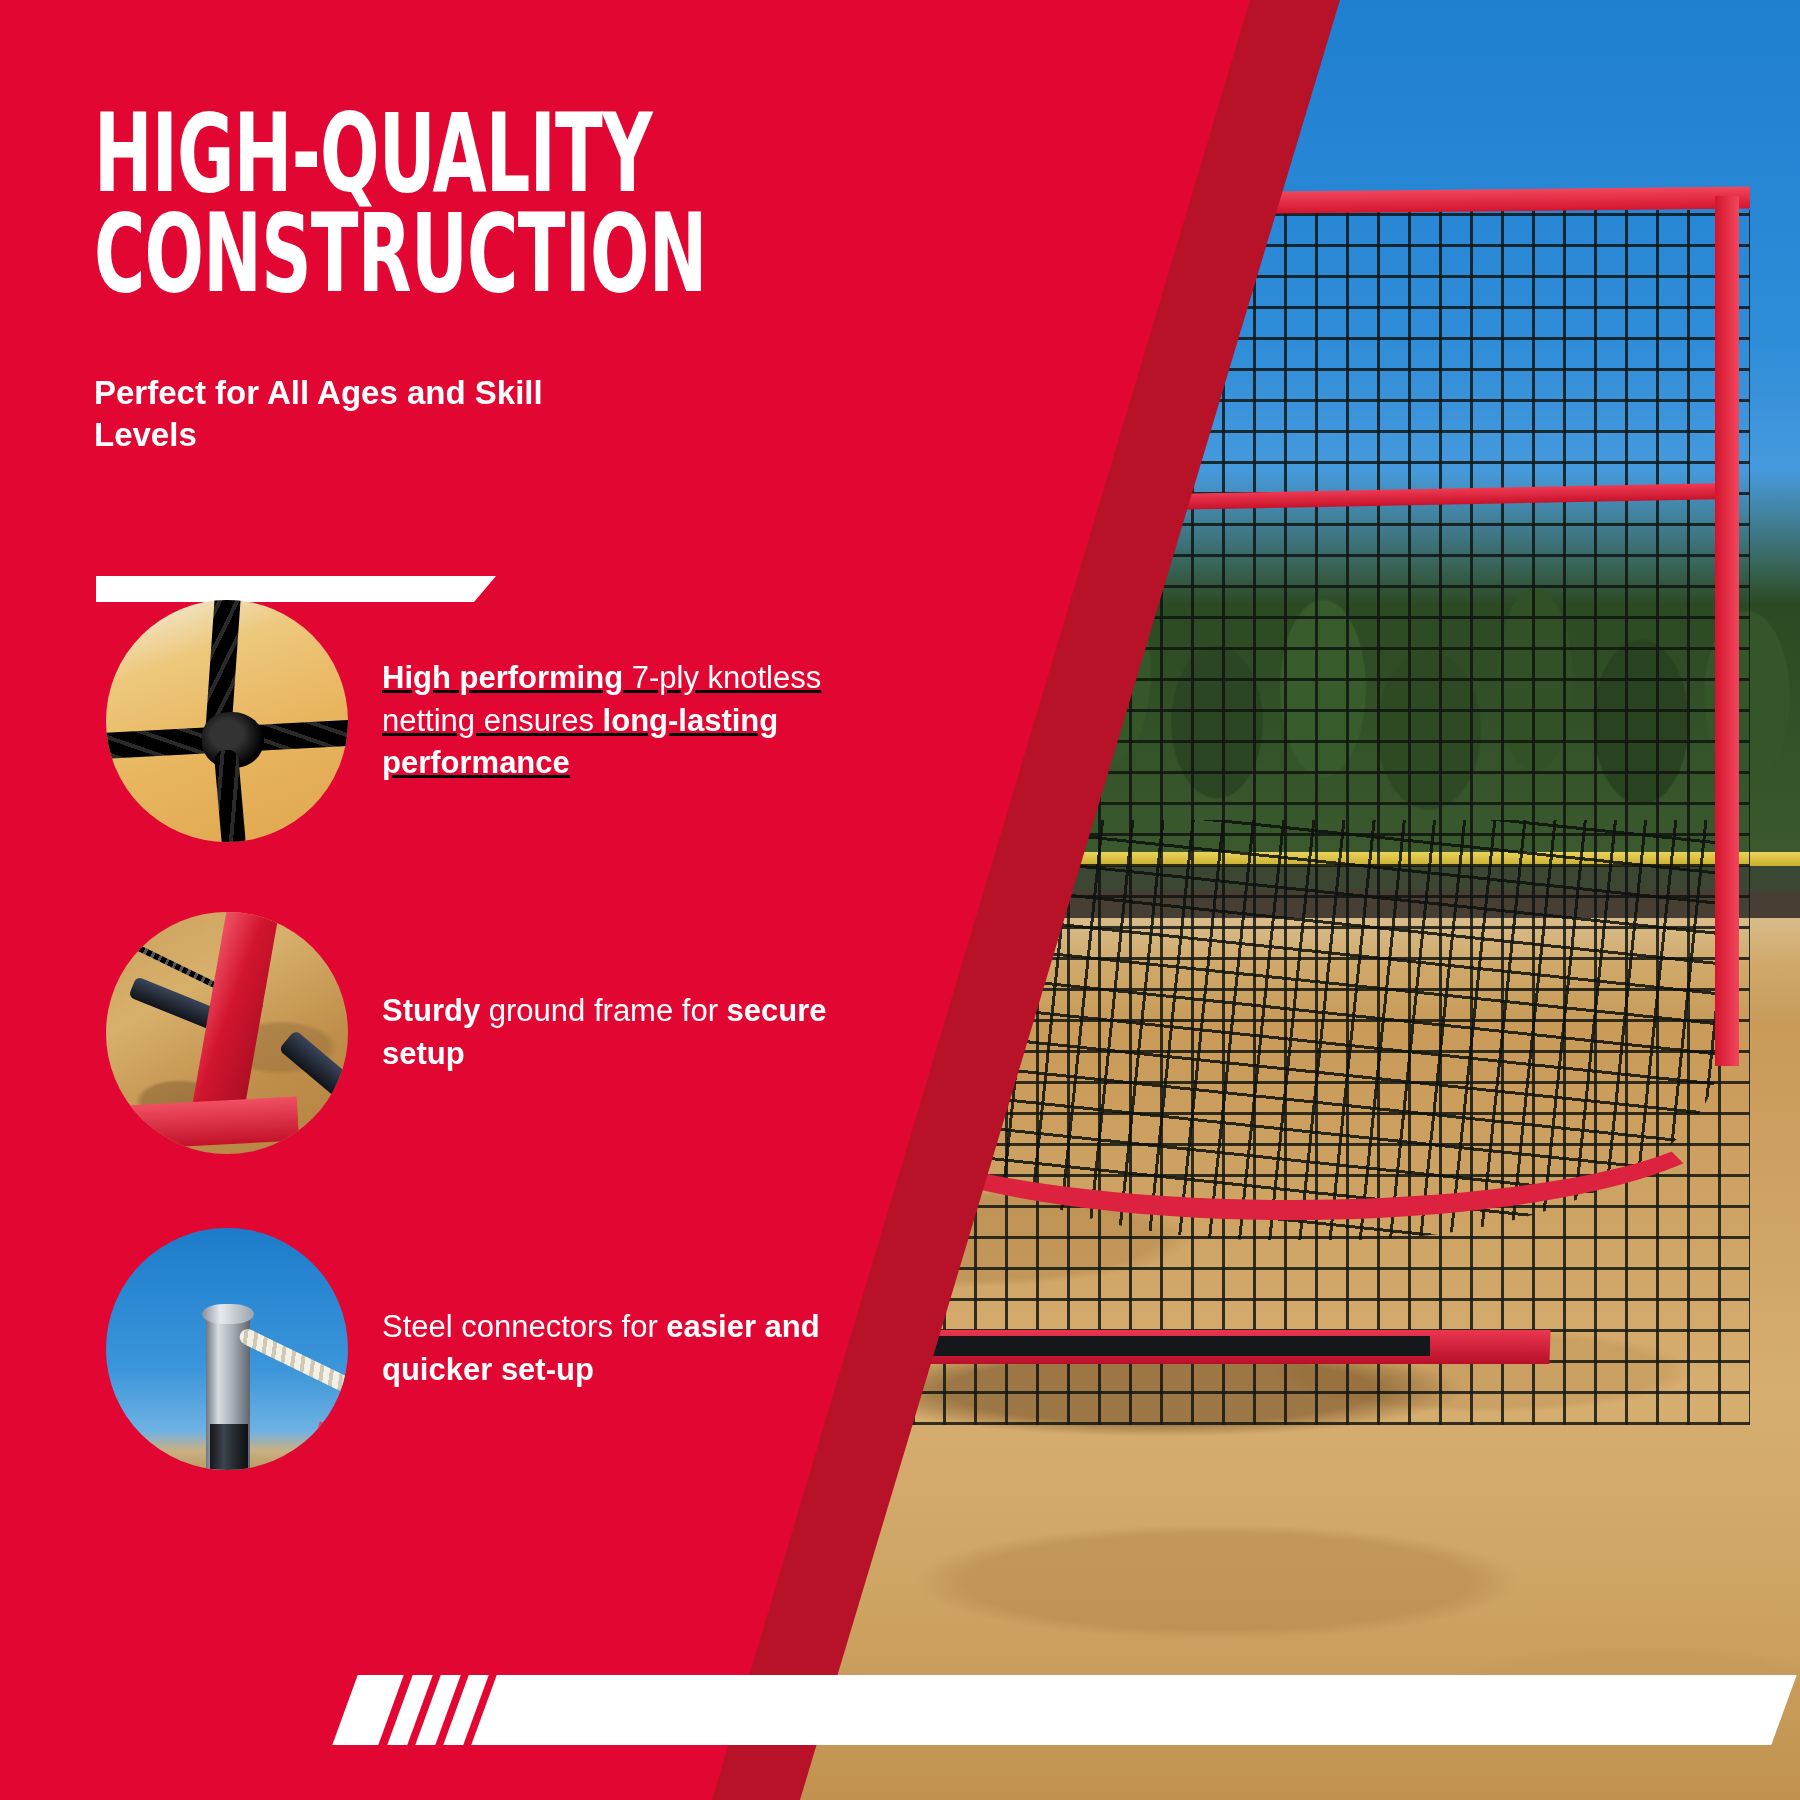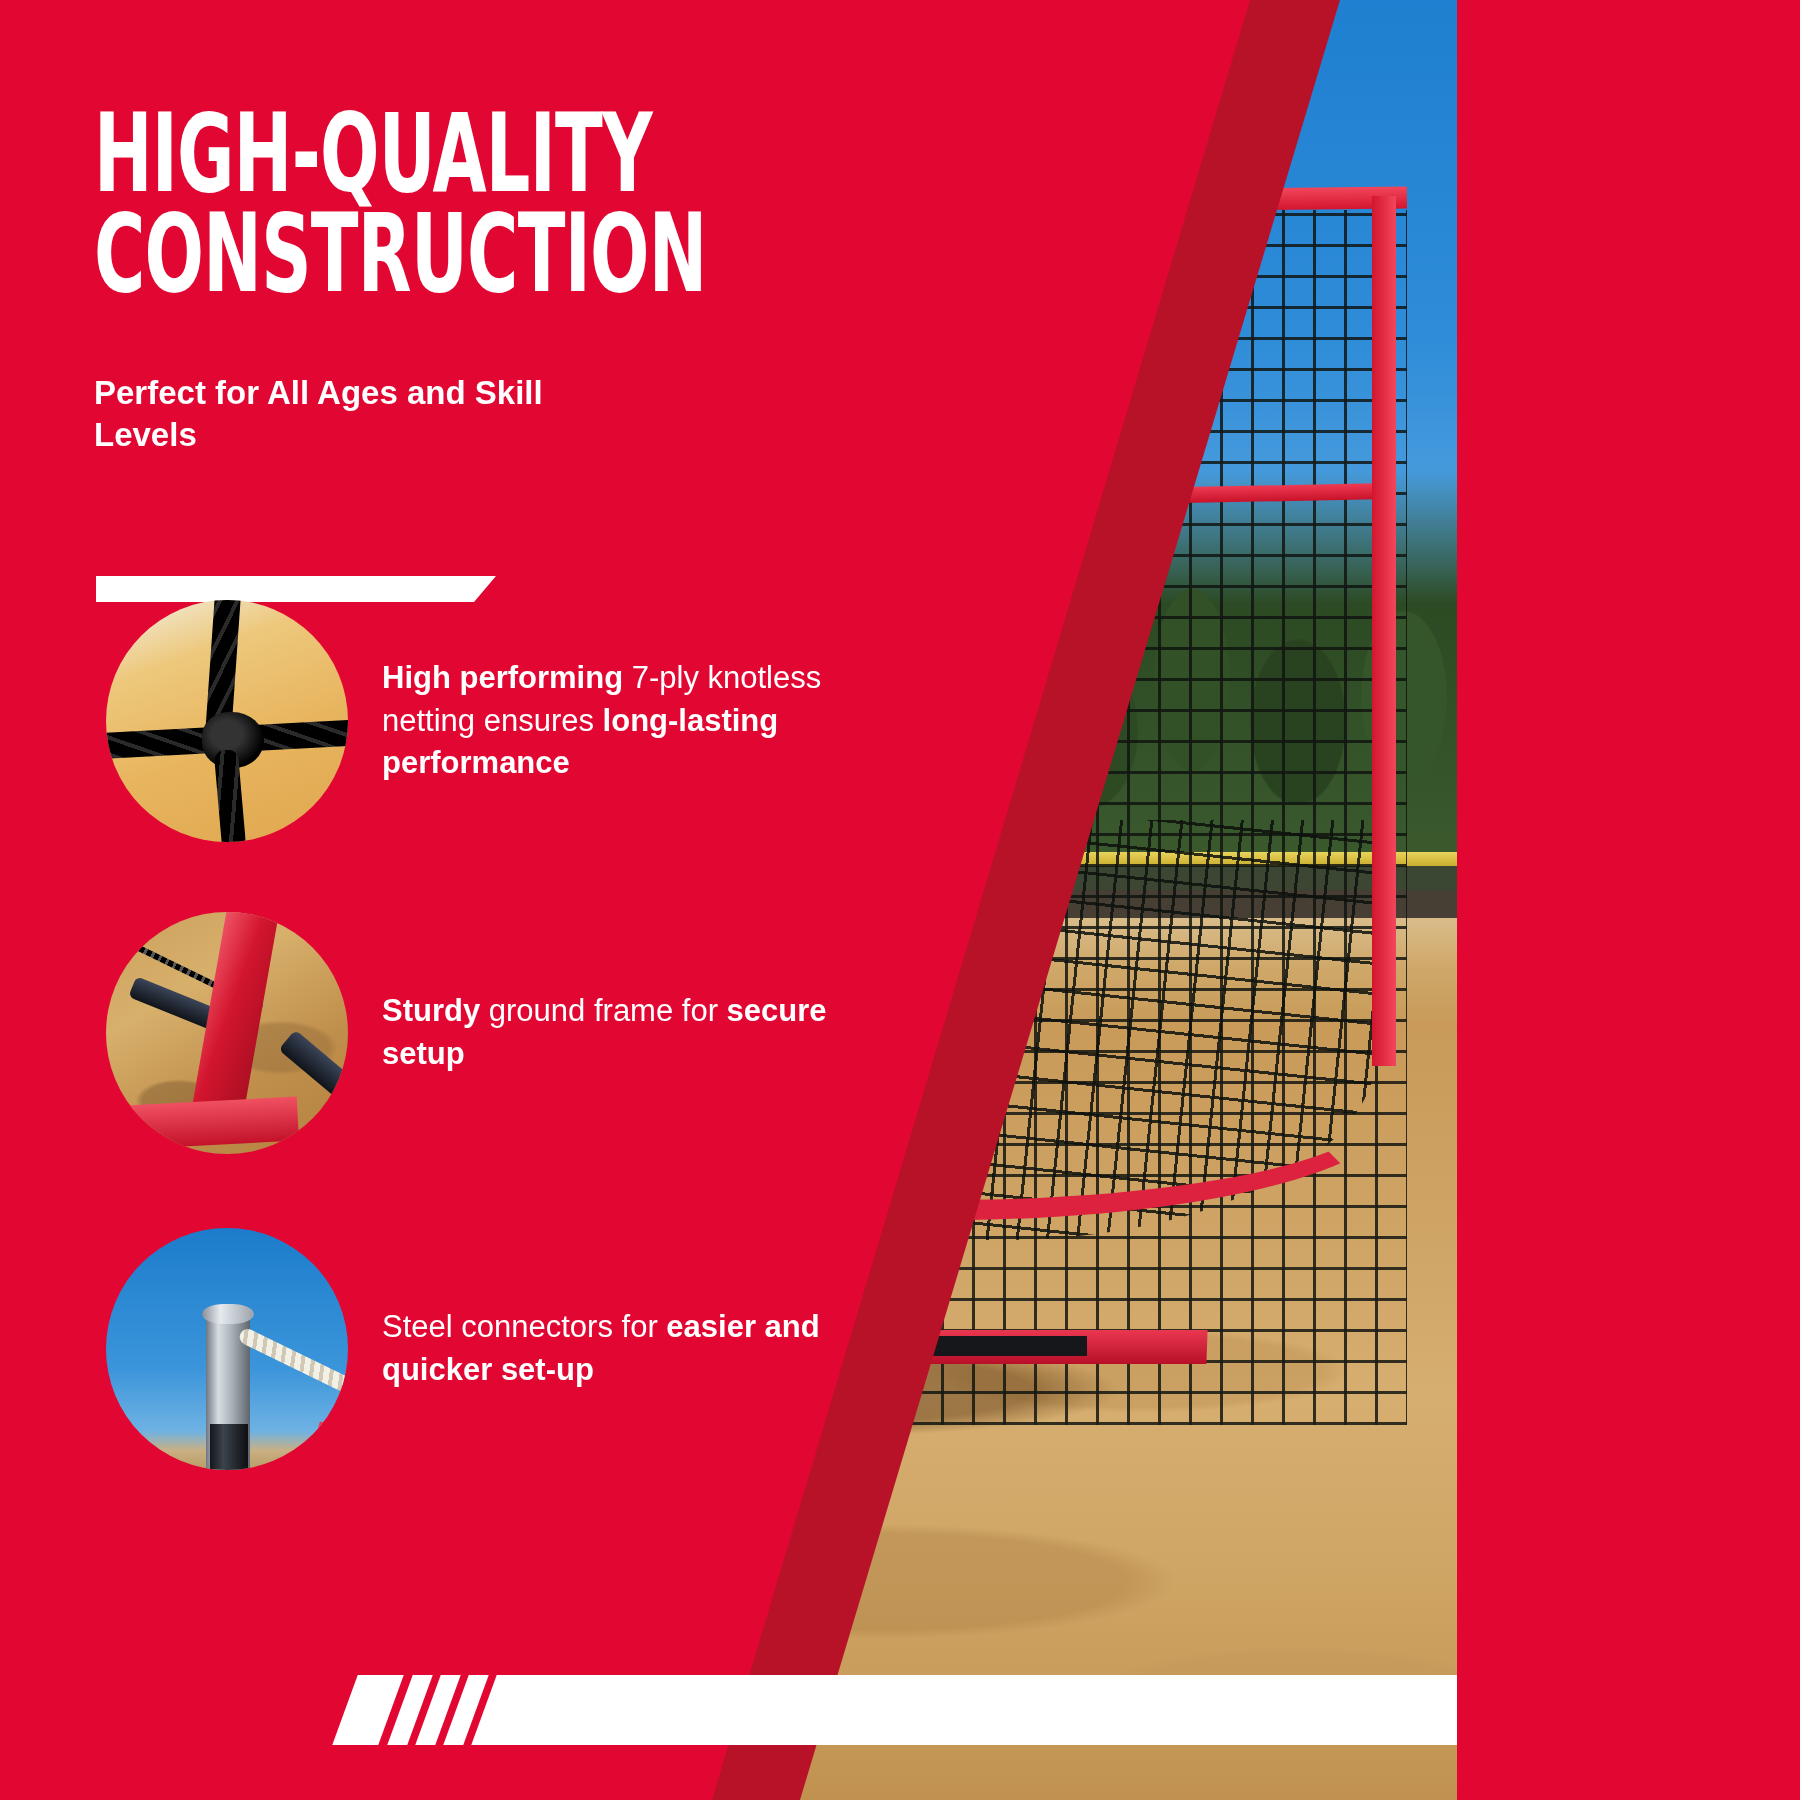--- a/index.html
+++ b/index.html
@@ -4,21 +4,21 @@
 <style>
   * { margin:0; padding:0; box-sizing:border-box; }
   html,body { width:1800px; height:1800px; overflow:hidden; }
   body {
     font-family:"Liberation Sans", sans-serif;
     background:#E20733;
     position:relative;
   }
 
   
-  #canvas { position:absolute; inset:0; width:1457px; height:1800px; overflow:hidden; }
+  #canvas { position:absolute; inset:0; width:1800px; height:1800px; overflow:hidden; }
 
   
   .photo-panel{
     position:absolute; top:0; right:0; width:1060px; height:1800px;
     clip-path: polygon(245px 0, 1060px 0, 1060px 1800px, 0px 1800px);
     overflow:hidden;
   }
   .photo-inner{ position:absolute; inset:0; }
 
   
@@ -168,21 +168,21 @@
   }
 
   .divider{
     position:absolute; left:96px; top:576px; width:400px; height:26px;
     background:#FFFFFF;
     clip-path: polygon(0 0, 400px 0, 378px 26px, 0 26px);
   }
 
   
   .feature{ position:absolute; left:0; width:900px; display:flex; align-items:center; }
-  .feature.f1{ top:600px; }
+  .feature.f1{ top:600px;text-decoration:underline; }
   .feature.f2{ top:912px; }
   .feature.f3{ top:1228px; }
 
   .fcircle{
     width:242px; height:242px; border-radius:50%;
     margin-left:106px; flex:0 0 242px;
     overflow:hidden; position:relative;
   }
 
   

